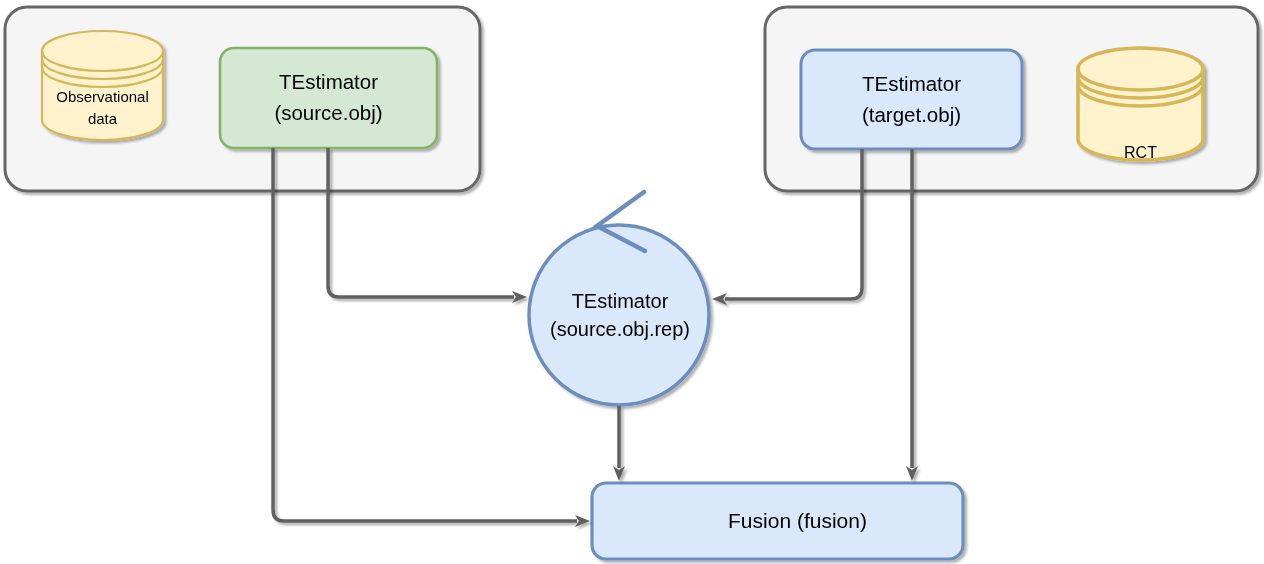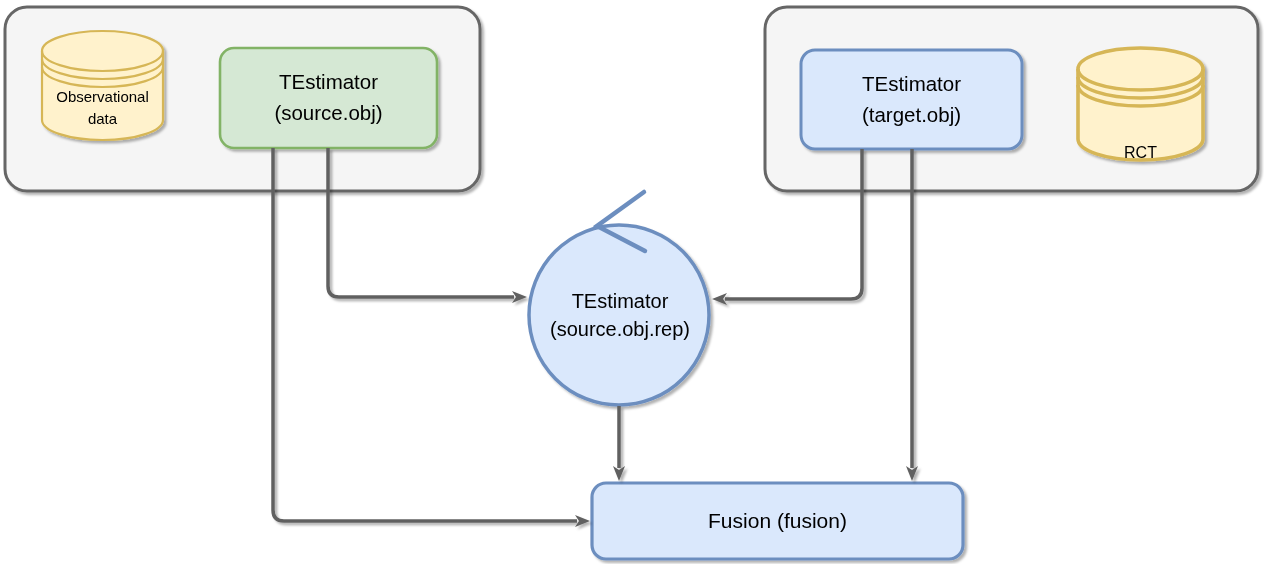--- a/index.html
+++ b/index.html
@@ -28,21 +28,21 @@
     text-align: center;
     white-space: pre-line;
     color: #000000;
     pointer-events: none;
   }
   .lbl-obs   { left: 42px;  top: 78px;  width: 121px; height: 60px;  font-size: 15px;   line-height: 1.45; }
   .lbl-green { left: 220px; top: 48px;  width: 217px; height: 100px; font-size: 20.5px; line-height: 1.5; }
   .lbl-blue  { left: 801px; top: 50px;  width: 221px; height: 99px;  font-size: 20.5px; line-height: 1.5; }
   .lbl-rct   { left: 1078px;top: 92px;  width: 125px; height: 50px;  font-size: 16px;   line-height: 1.4; margin-top: 36px; }
   .lbl-circ  { left: 529px; top: 224px; width: 182px; height: 182px; font-size: 20px;   line-height: 1.42; }
-  .lbl-fus   { left: 592px; top: 483px; width: 371px; height: 76px;  font-size: 21px;   line-height: 1.4; }
+  .lbl-fus   { left: 592px; top: 483px; width: 371px; height: 76px;  font-size: 21px;   line-height: 1.4; padding-left: 20px; }
 </style>
 </head>
 <body>
 
 <div class="canvas">
 
   <svg width="1264" height="564" viewBox="0 0 1264 564">
     <defs>
       <filter id="ds" x="-20%" y="-20%" width="140%" height="140%">
         <feDropShadow dx="2.5" dy="2.5" stdDeviation="1.2" flood-color="#000000" flood-opacity="0.3"></feDropShadow>

